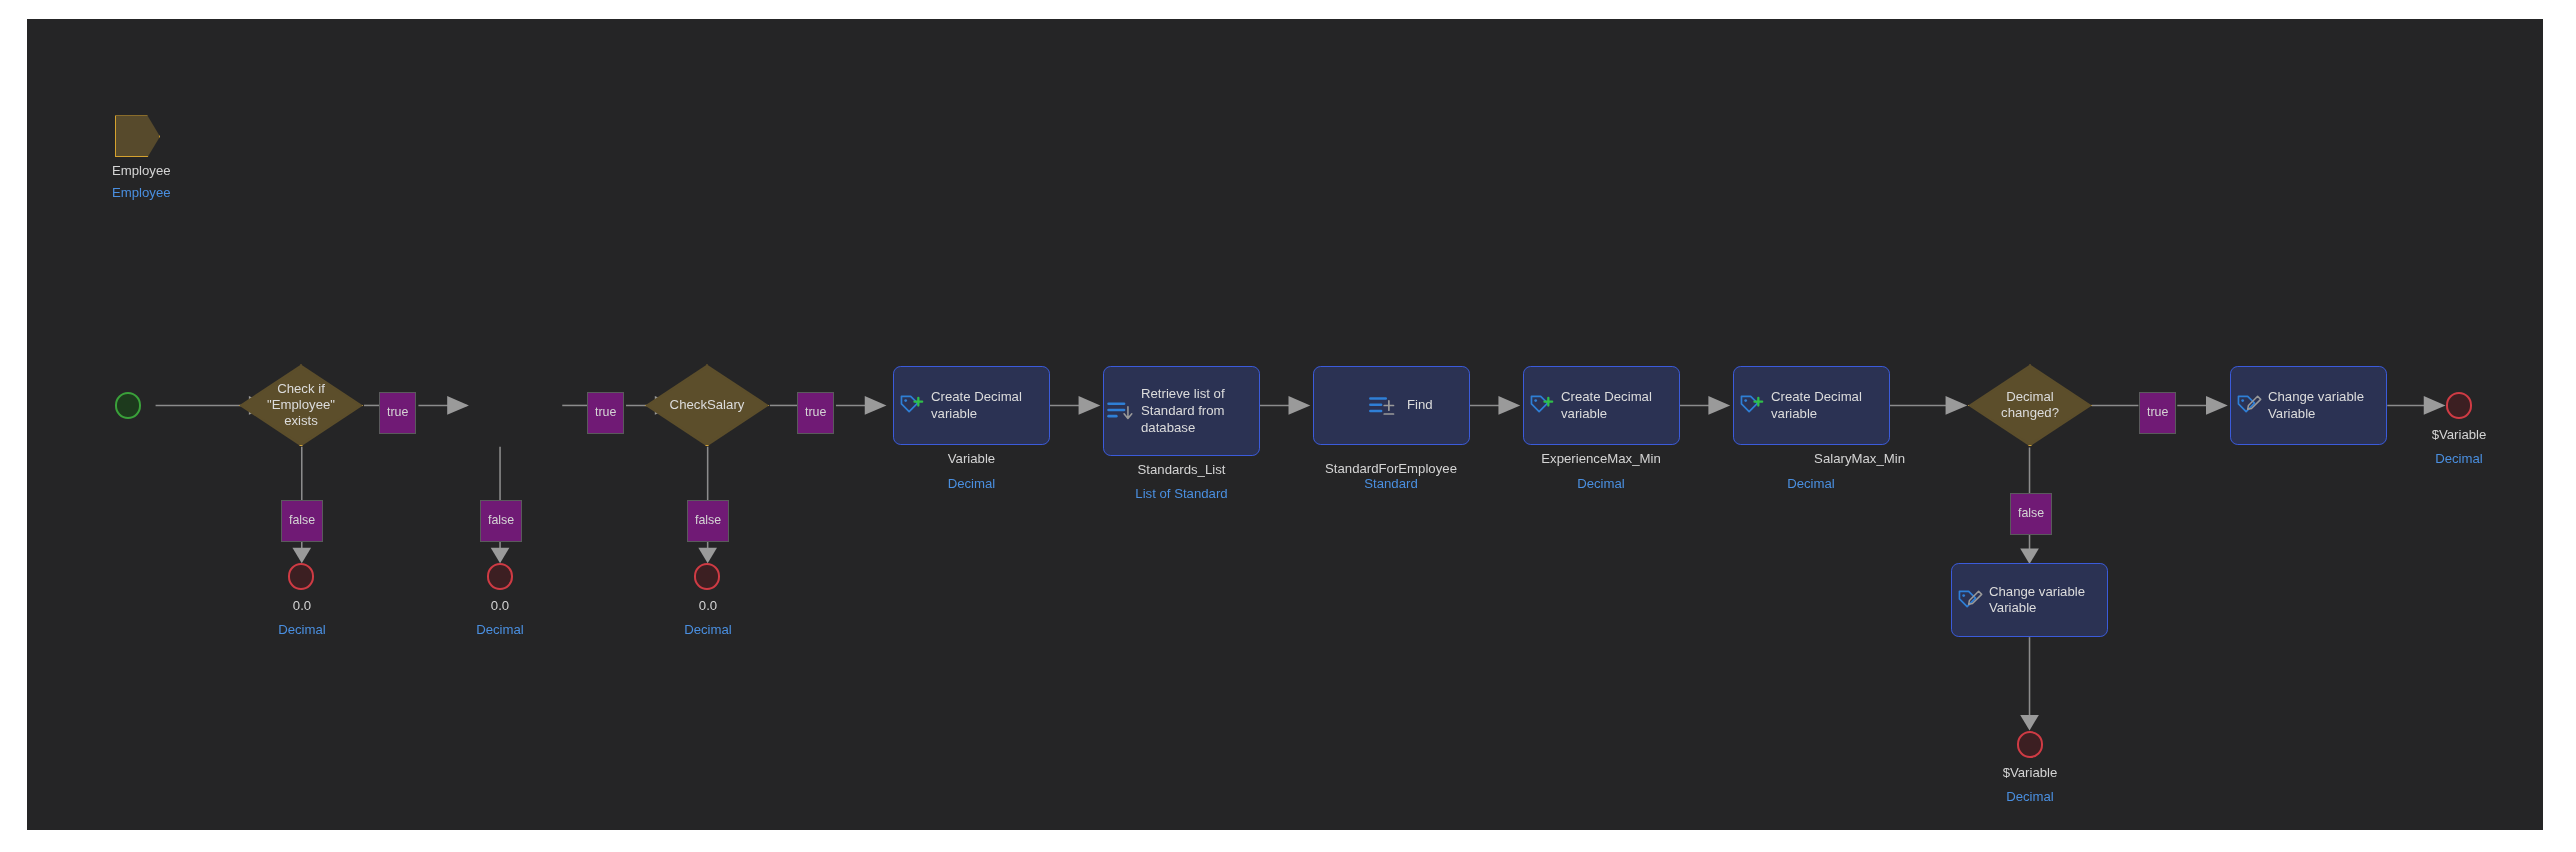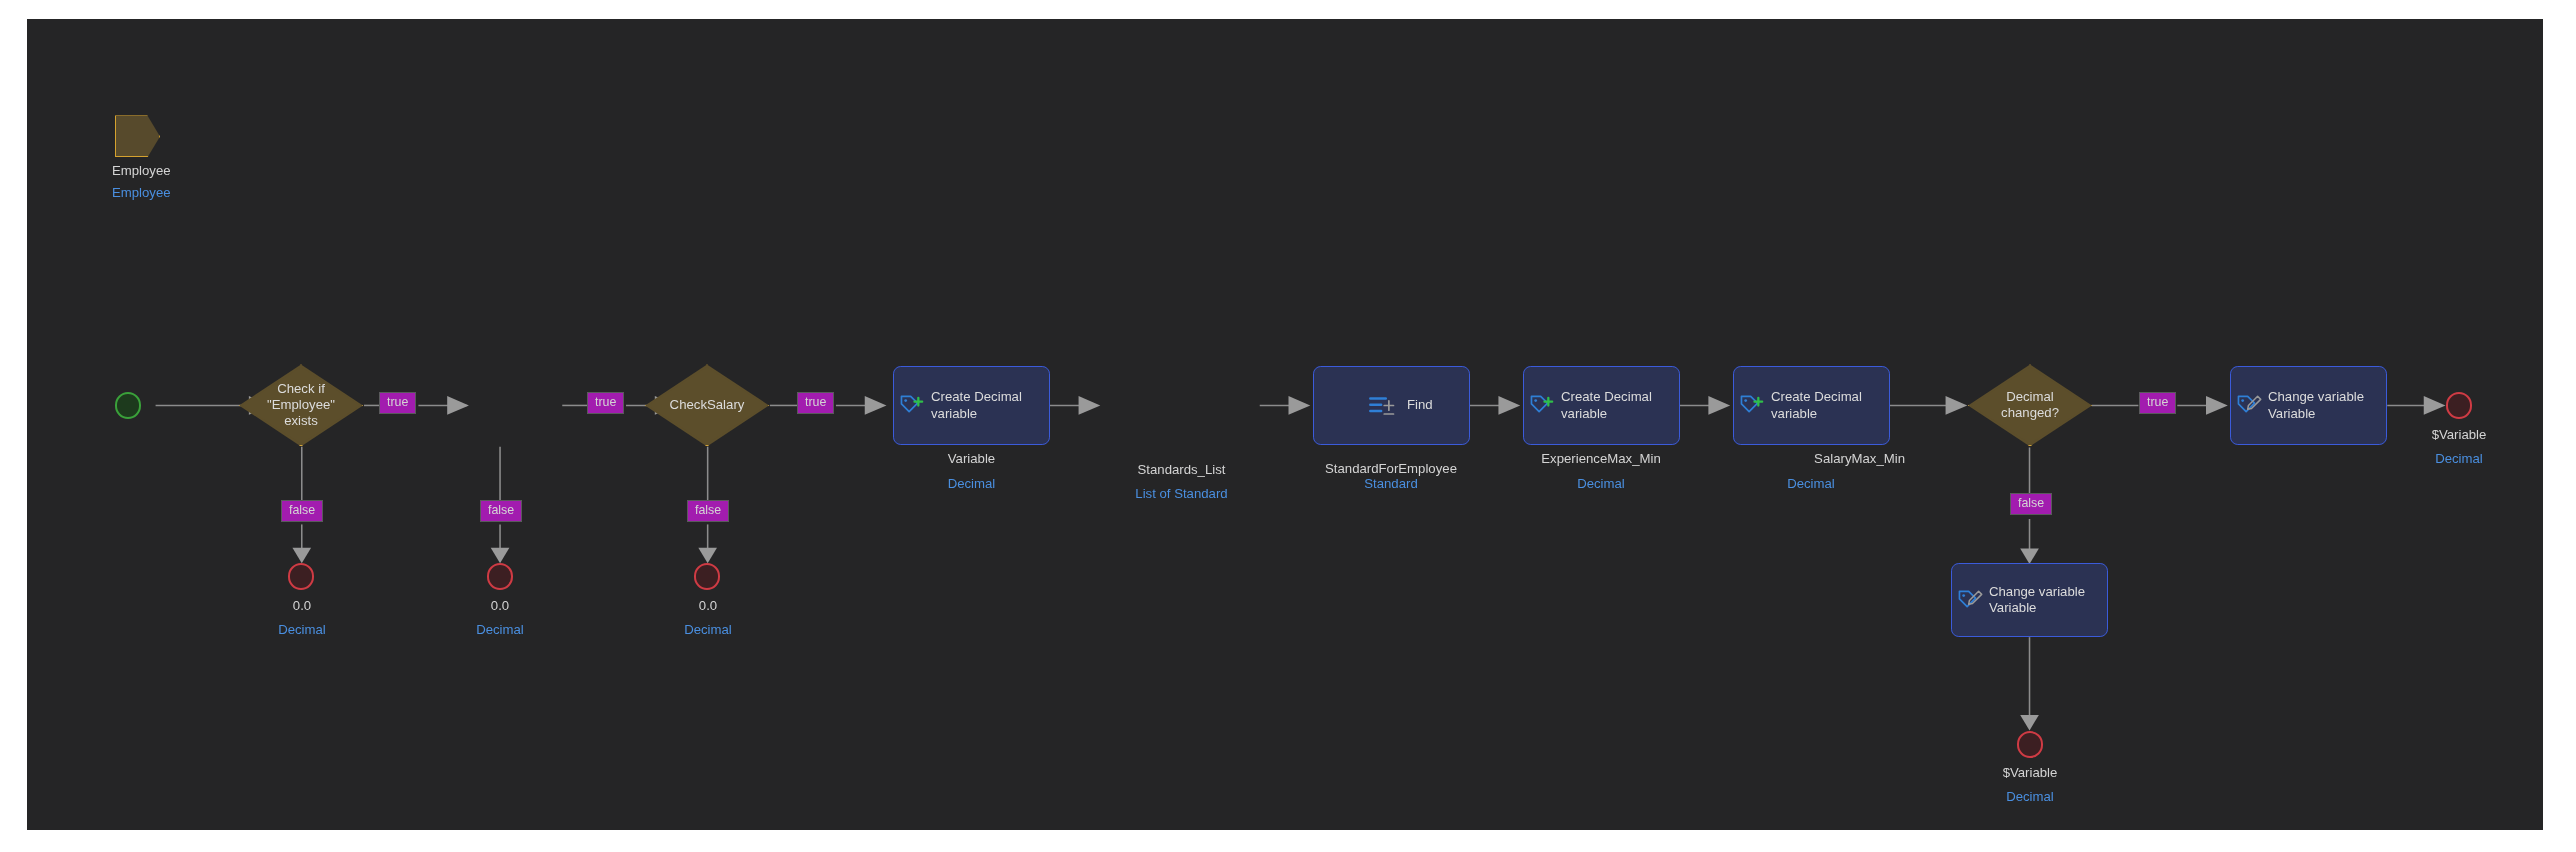--- a/index.html
+++ b/index.html
@@ -65,22 +65,22 @@
     background:#2b3253;border:1.6px solid #3b5bdb;border-radius:7.8px;
     box-sizing:border-box;display:flex;align-items:center;
   }
   .action .ico{width:37px;flex:0 0 37px;display:flex;align-items:center;justify-content:center;}
   .action .atext{font-size:13.2px;color:#dcdcdc;line-height:1.28;padding-right:6.2px;}
   .act-caption{position:absolute;text-align:center;font-size:13.2px;color:#d4d4d4;white-space:nowrap;}
   .act-type{position:absolute;text-align:center;font-size:13.2px;color:#4a8fe0;white-space:nowrap;}
 
   
   .cond{
-    position:absolute;background:#a21caf;border:0.8px solid #5a5a5c;
-    color:#d4d4d4;font-size:12.4px;padding:3px 7px;box-sizing:border-box;
+    position:absolute;background:#701a75;border:0.8px solid #5a5a5c;
+    color:#d4d4d4;font-size:12.4px;padding:13px 7px;box-sizing:border-box;
     line-height:1.1;
   }
 
   
   svg.edges{position:absolute;left:0;top:0;width:2516px;height:811px;pointer-events:none;}
   .ln{stroke:#8c8c8c;stroke-width:2;fill:none;}
   .ar{fill:#9a9a9a;}
 </style>
 </head>
 <body>
@@ -190,20 +190,31 @@
         <path d="M3 3 H15 L24 12 L13 23 L3 13 Z" fill="none" stroke="#2f7fd6" stroke-width="2.2" stroke-linejoin="round"></path>
         <circle cx="8.5" cy="8.5" r="1.8" fill="#2f7fd6"></circle>
         <path d="M25 5 V15 M20 10 H30" stroke="#2fbf4a" stroke-width="3" stroke-linecap="round"></path>
       </svg>
     </div>
     <div class="atext">Create Decimal variable</div>
   </div>
   <div class="act-caption" style="left:866px;top:432px;width:157px;">Variable</div>
   <div class="act-type" style="left:866px;top:457px;width:157px;">Decimal</div>
 
+  <div class="action" style="left:1076px;top:347px;width:157px;height:90px;">
+    <div class="ico">
+      <svg width="31" height="25" viewBox="0 0 40 32" xmlns="http://www.w3.org/2000/svg">
+        <path d="M2 6 H22" stroke="#2f7fd6" stroke-width="3.4" stroke-linecap="round"></path>
+        <path d="M2 14 H22" stroke="#2f7fd6" stroke-width="3.4" stroke-linecap="round"></path>
+        <path d="M2 22 H12" stroke="#2f7fd6" stroke-width="3.4" stroke-linecap="round"></path>
+        <path d="M27 10 V24 M22 19 L27 25 L32 19" stroke="#9a9a9a" stroke-width="2" fill="none" stroke-linecap="round" stroke-linejoin="round"></path>
+      </svg>
+    </div>
+    <div class="atext">Retrieve list of Standard from database</div>
+  </div>
   <div class="act-caption" style="left:1076px;top:443px;width:157px;">Standards_List</div>
   <div class="act-type" style="left:1076px;top:467px;width:157px;">List of Standard</div>
 
   <div class="action" style="left:1286px;top:347px;width:157px;height:79px;padding-left:48px;">
     <div class="ico" style="width:45px;flex:0 0 45px;">
       <svg width="34" height="25" viewBox="0 0 44 32" xmlns="http://www.w3.org/2000/svg">
         <path d="M3 7 H23" stroke="#2f7fd6" stroke-width="3.2" stroke-linecap="round"></path>
         <path d="M3 15 H17" stroke="#2f7fd6" stroke-width="3.2" stroke-linecap="round"></path>
         <path d="M3 23 H17" stroke="#2f7fd6" stroke-width="3.2" stroke-linecap="round"></path>
         <path d="M27 10 V22 M21 16 H33" stroke="#9a9a9a" stroke-width="2.2" stroke-linecap="round"></path>

